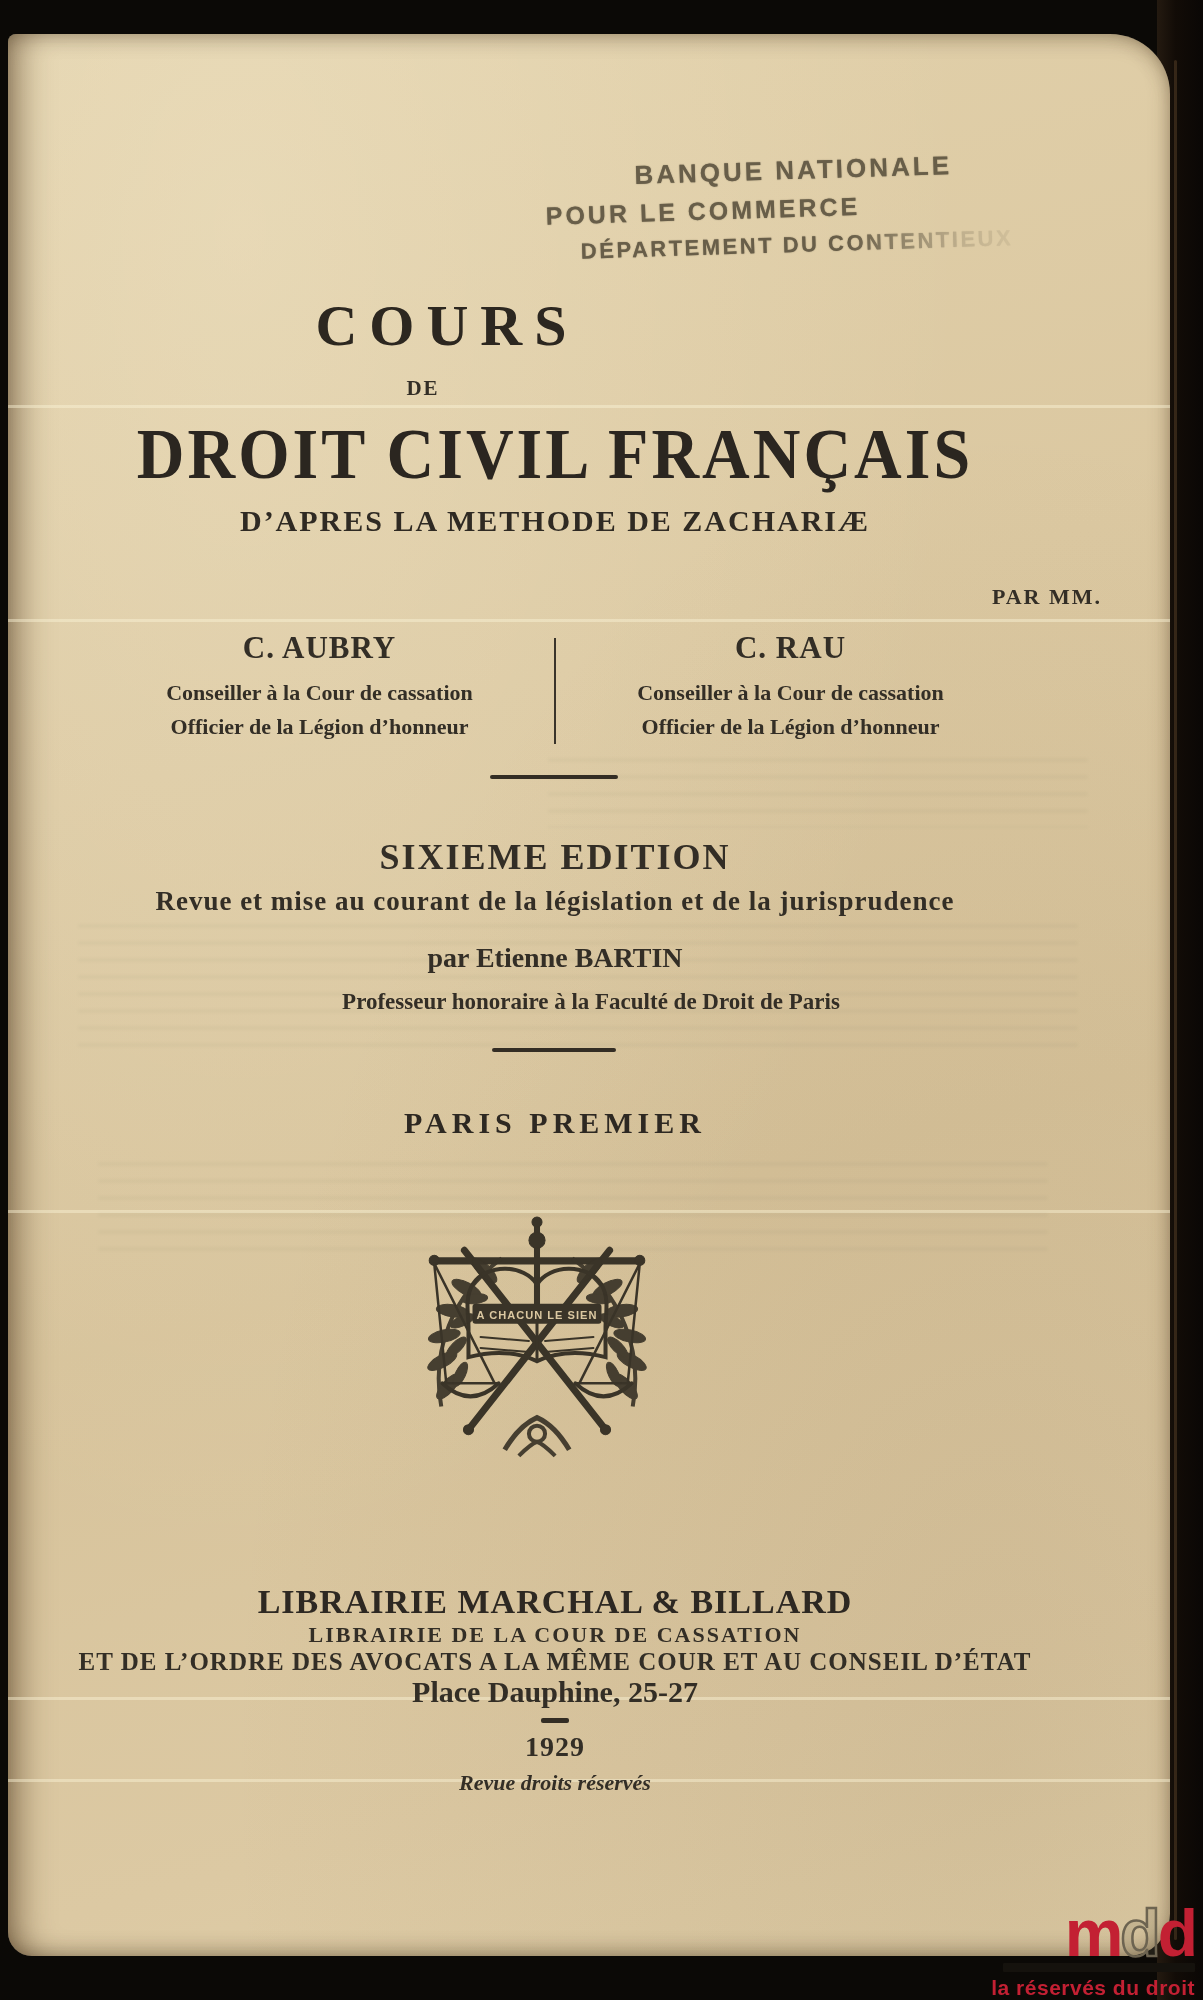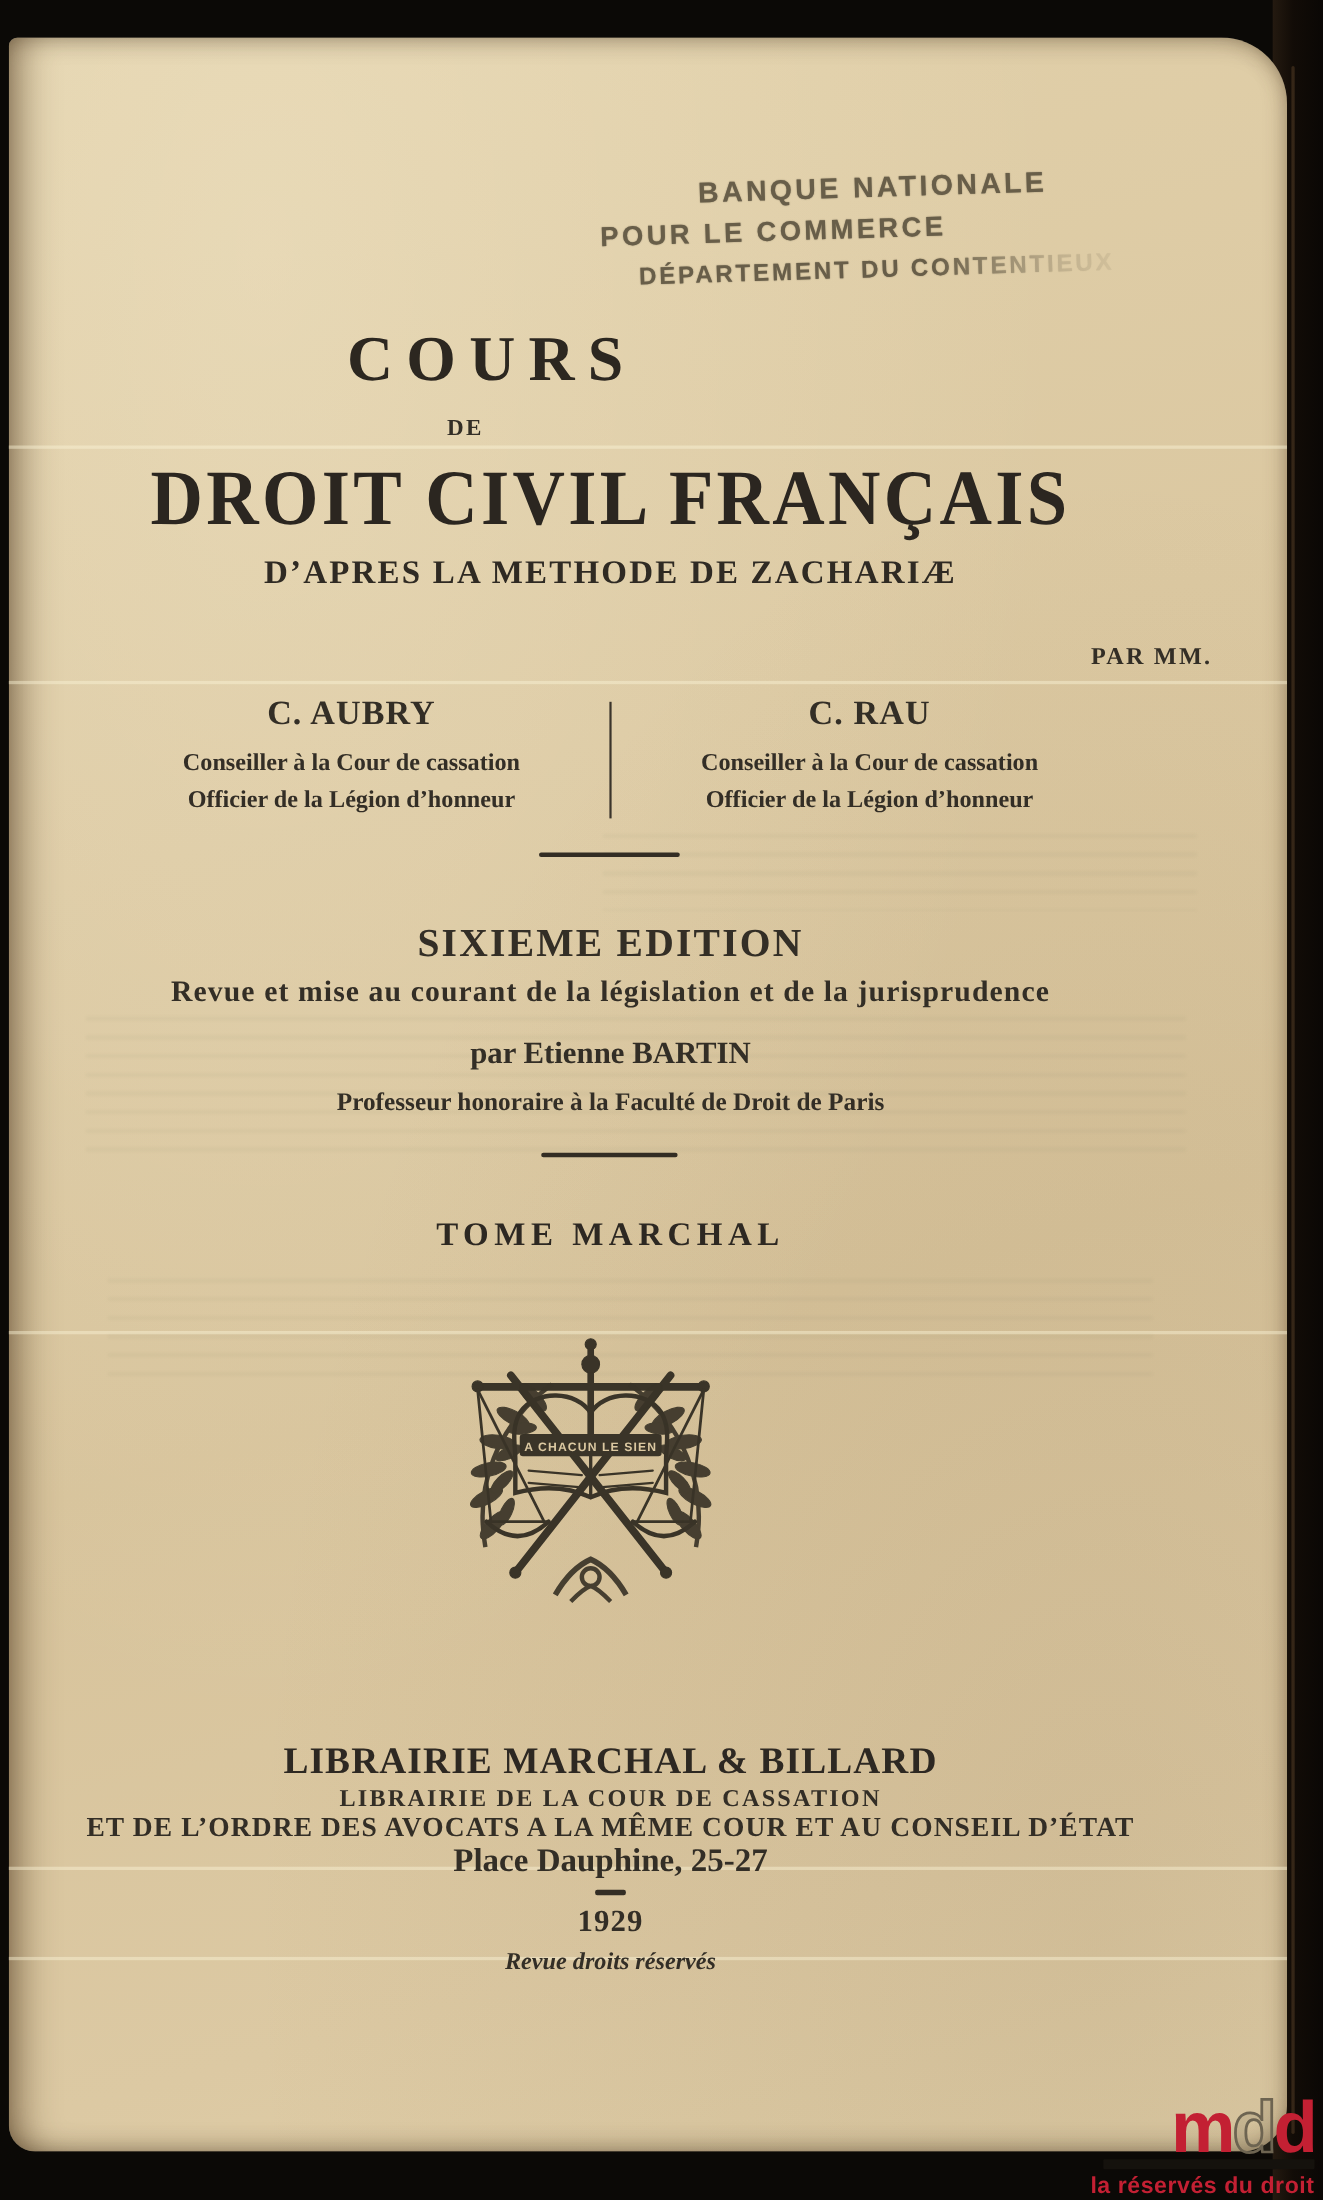--- a/index.html
+++ b/index.html
@@ -70,21 +70,21 @@
   .author-name{font-size:31px;font-weight:bold;letter-spacing:1px;margin-bottom:10px;}
   .author-role{font-size:22px;font-weight:bold;line-height:1.55;}
   .rule{position:absolute;background:#332d24;border-radius:2px;}
   .rule-1{left:482px;top:741px;width:128px;height:4px;}
   .rule-2{left:484px;top:1014px;width:124px;height:4px;}
   .rule-3{left:533px;top:1684px;width:28px;height:5px;}
   
   .edition-title{top:802px;font-size:36px;font-weight:bold;letter-spacing:2px;}
   .edition-note{top:852px;font-size:27px;font-weight:bold;letter-spacing:1px;}
   .edition-editor{top:908px;font-size:28px;font-weight:bold;}
-  .edition-editor-title{top:955px;font-size:23px;font-weight:bold;}
+  .edition-editor-title{top:955px;font-size:23px;font-weight:bold;padding-left:36px;}
   .volume{top:1072px;font-size:30px;font-weight:bold;letter-spacing:5px;color:#2d2822;}
   
   .emblem{position:absolute;left:398px;top:1176px;width:262px;height:262px;}
   
   .pub-city{top:1517px;font-size:30px;font-weight:bold;letter-spacing:4px;}
   .pub-name{top:1549px;font-size:34px;font-weight:bold;letter-spacing:1px;color:#2d2822;}
   .pub-line1{top:1588px;font-size:22px;font-weight:bold;letter-spacing:2px;}
   .pub-line2{top:1614px;font-size:25px;font-weight:bold;letter-spacing:1px;}
   .pub-address{top:1641px;font-size:30px;font-weight:bold;}
   .year{top:1697px;font-size:28px;font-weight:bold;letter-spacing:1px;}
@@ -143,21 +143,21 @@
 
   <div class="rule rule-1"></div>
 
   <div class="tblock edition-title">SIXIEME EDITION</div>
   <div class="tblock edition-editor">par Etienne BARTIN</div>
   <div class="tblock edition-note">Revue et mise au courant de la législation et de la jurisprudence</div>
   <div class="tblock edition-editor-title">Professeur honoraire à la Faculté de Droit de Paris</div>
 
   <div class="rule rule-2"></div>
 
-  <div class="tblock volume">TOME MARCHAL</div>
+  <div class="tblock volume">PARIS PREMIER</div>
 
   <svg class="emblem" viewBox="0 0 260 260">
     <g stroke="#3a3428" fill="none" stroke-linecap="round">
 
       <line x1="62" y1="218" x2="202" y2="40" stroke-width="7"></line>
       <line x1="198" y1="218" x2="58" y2="40" stroke-width="7"></line>
       <circle cx="62" cy="218" r="5" fill="#3a3428"></circle>
       <circle cx="198" cy="218" r="5" fill="#3a3428"></circle>
 
       <line x1="130" y1="12" x2="130" y2="96" stroke-width="6"></line>

